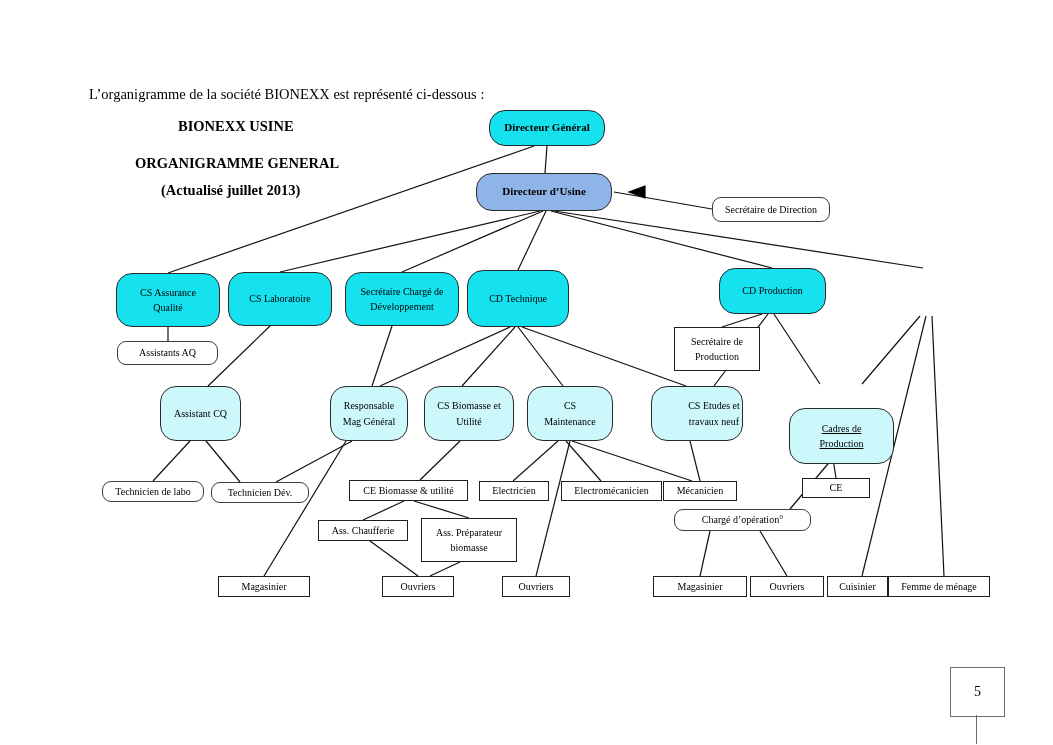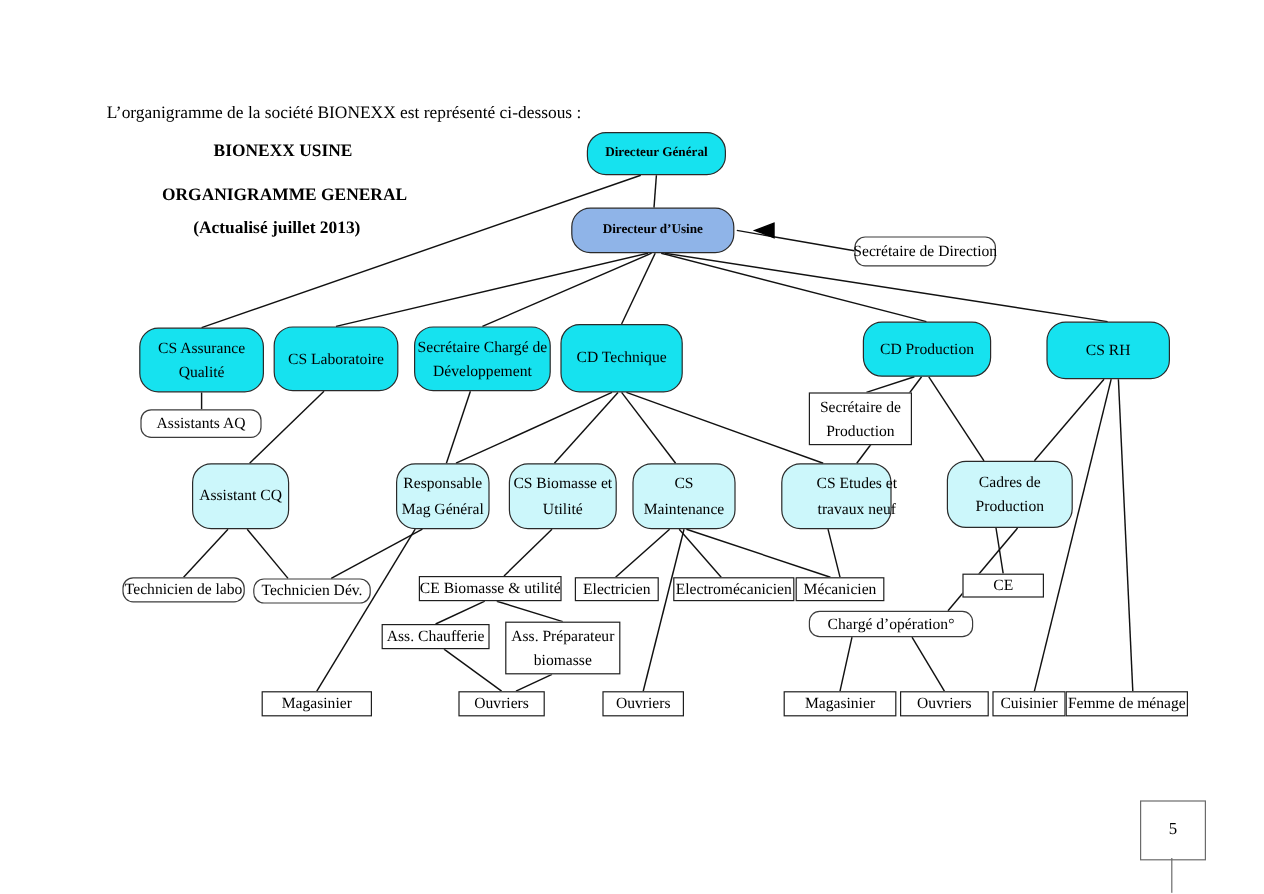--- a/index.html
+++ b/index.html
@@ -75,21 +75,21 @@
     position: absolute;
     box-sizing: border-box;
     display: flex;
     flex-direction: column;
     align-items: center;
     justify-content: center;
     text-align: center;
     color: #000;
     border: 1px solid #3c3c3c;
     background: #ffffff;
-    font-size: 13px;
+    font-size: 10px;
     line-height: 1.55;
     z-index: 3;
   }
   .node .ln { display: block; white-space: nowrap; }
 
   .n-cyan  { background: #16e2ef; border: 1px solid #2a2a2a; border-radius: 16px; }
   .n-blue  { background: #8fb4e8; border: 1px solid #2a2a2a; border-radius: 16px; }
   .n-pale  { background: #ccf7fb; border: 1px solid #2a2a2a; border-radius: 16px; }
   .n-round { background: #ffffff; border: 1px solid #3c3c3c; border-radius: 9px; }
   .n-rect  { background: #ffffff; border: 1px solid #1f1f1f; border-radius: 0; }
@@ -221,23 +221,20 @@
   </div>
 
   <div class="node n-cyan" style="left:467px;top:270px;width:102px;height:57px;">
     <span class="ln">CD Technique</span>
   </div>
 
   <div class="node n-cyan" style="left:719px;top:268px;width:107px;height:46px;">
     <span class="ln">CD Production</span>
   </div>
 
-  <div class="node n-cyan" style="left:872px;top:268px;width:103px;height:48px;">
-    <span class="ln">CS RH</span>
-  </div>
 
   <div class="node n-round" style="left:117px;top:341px;width:101px;height:24px;text-align:center;">
     <span class="ln">Assistants AQ</span>
   </div>
 
   <div class="node n-pale" style="left:160px;top:386px;width:81px;height:55px;">
     <span class="ln">Assistant CQ</span>
   </div>
 
   <div class="node n-rect" style="left:674px;top:327px;width:86px;height:44px;">
@@ -258,21 +255,21 @@
   <div class="node n-pale" style="left:527px;top:386px;width:86px;height:55px;">
     <span class="ln">CS</span>
     <span class="ln">Maintenance</span>
   </div>
 
   <div class="node n-pale" style="left:651px;top:386px;width:92px;height:55px;padding-left:34px;">
     <span class="ln">CS Etudes et</span>
     <span class="ln">travaux neuf</span>
   </div>
 
-  <div class="node n-pale" style="left:789px;top:384px;width:105px;height:56px;">
+  <div class="node n-pale" style="left:789px;top:408px;width:105px;height:56px;text-decoration:underline;">
     <span class="ln">Cadres de</span>
     <span class="ln">Production</span>
   </div>
 
   <div class="node n-round" style="left:102px;top:481px;width:102px;height:21px;">
     <span class="ln">Technicien de labo</span>
   </div>
 
   <div class="node n-round" style="left:211px;top:482px;width:98px;height:21px;">
     <span class="ln">Technicien Dév.</span>

